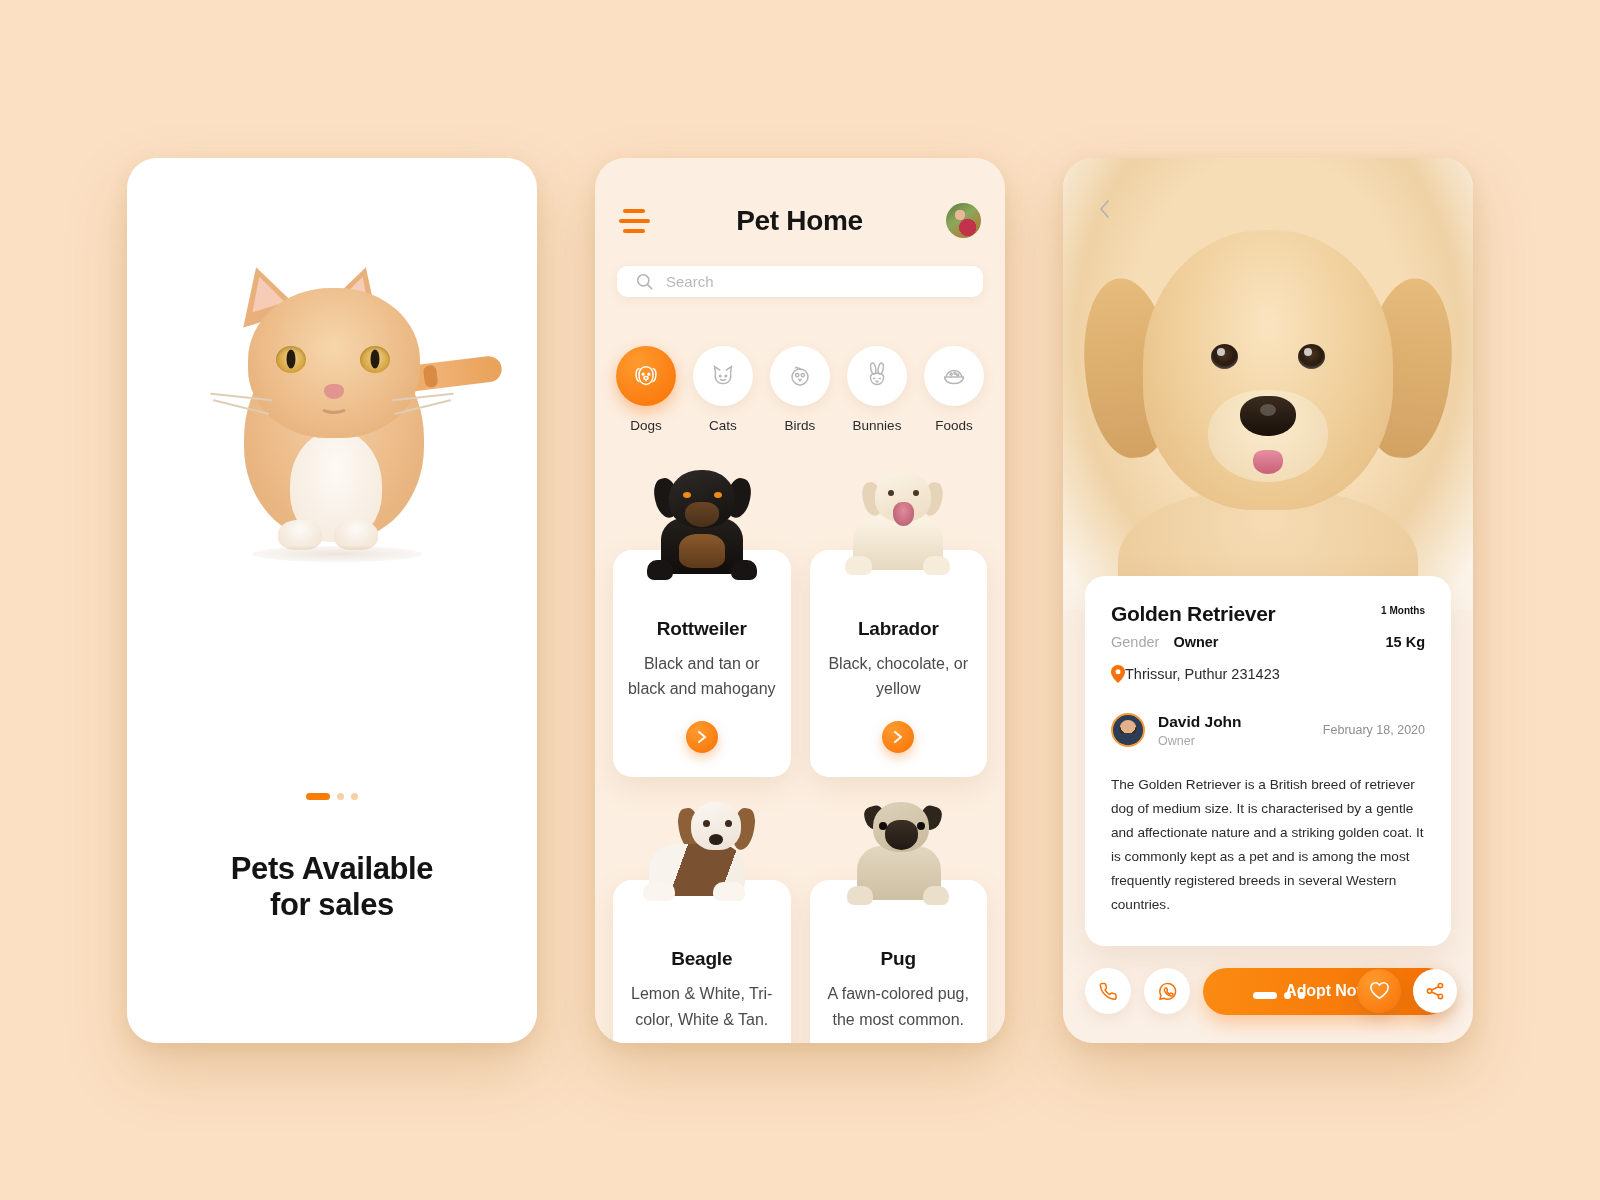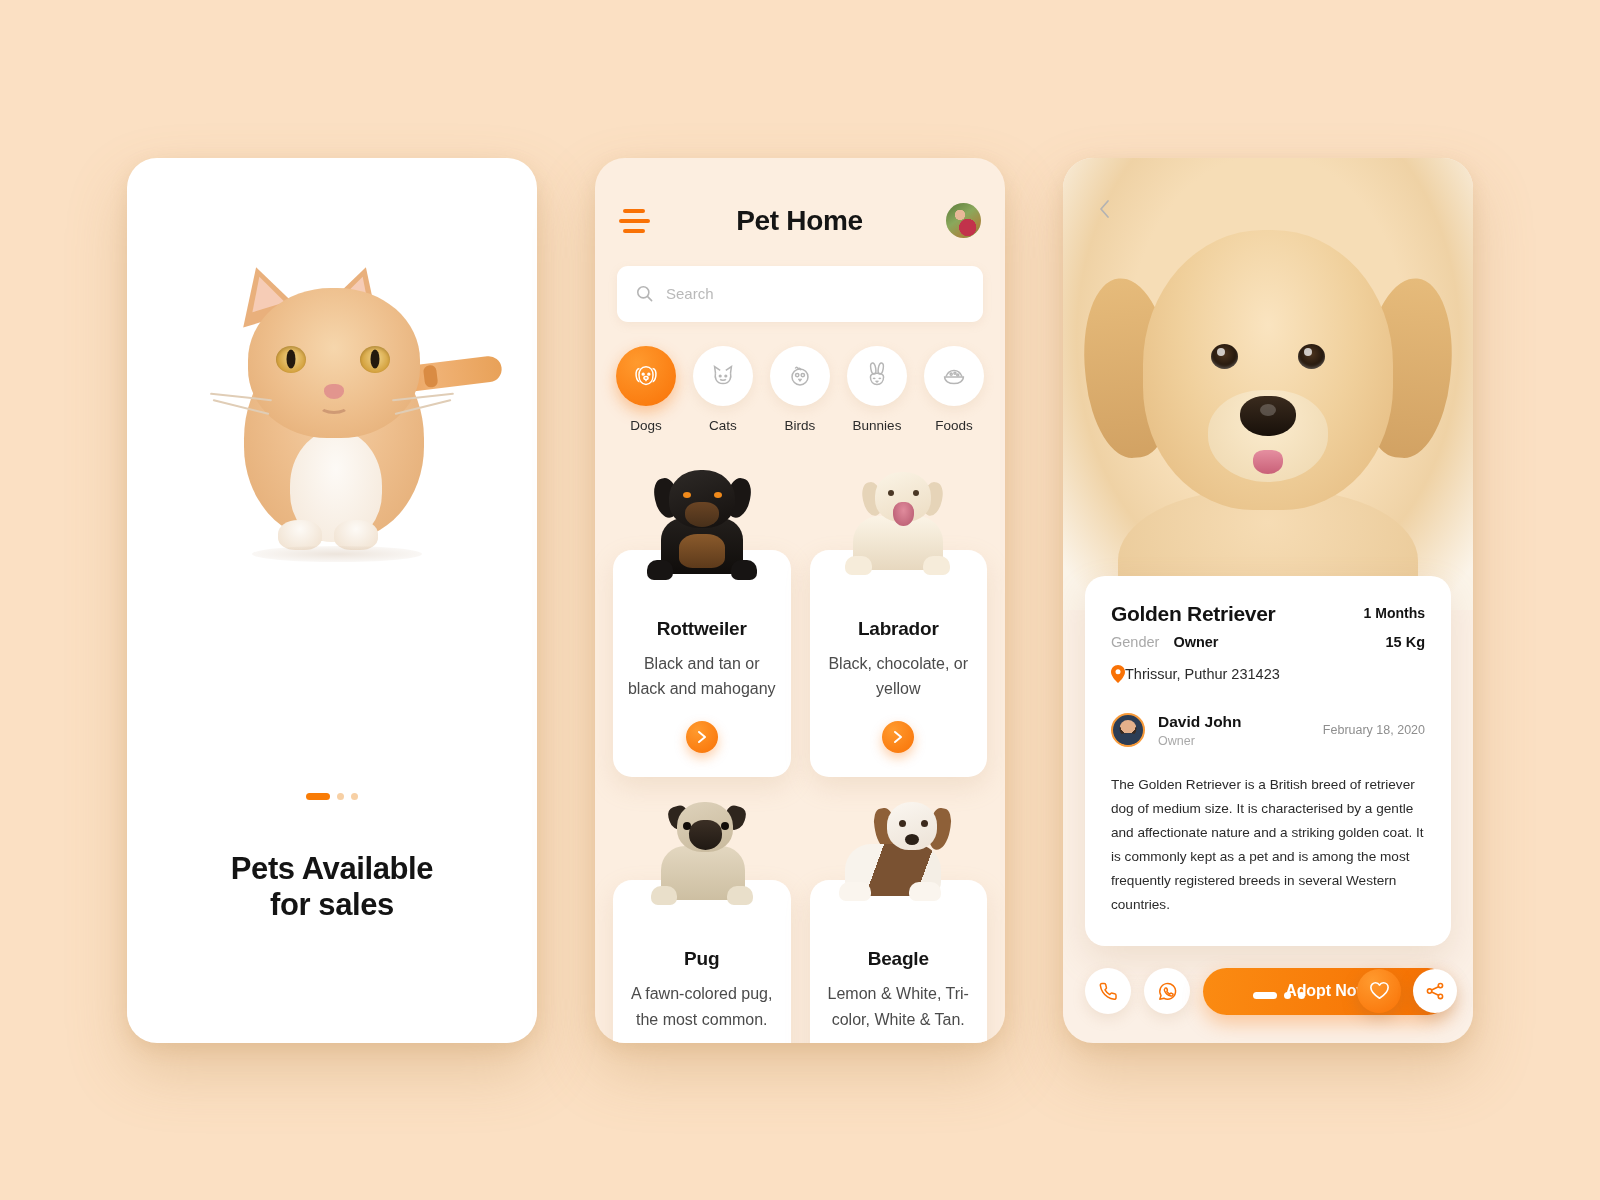--- a/index.html
+++ b/index.html
@@ -166,21 +166,21 @@
   .avatar-hdr {
     width: 35px; height: 35px; border-radius: 50%;
     background:
       radial-gradient(circle at 62% 70%, #c2324b 0 26%, rgba(0,0,0,0) 27%),
       radial-gradient(circle at 40% 34%, #e8b898 0 16%, rgba(0,0,0,0) 17%),
       linear-gradient(145deg, #5b7a3a, #8aa85c 42%, #a7863f 75%, #6c8642);
     cursor: pointer; flex: 0 0 auto;
   }
 
   .search-bar {
-    position: absolute; top: 108px; left: 22px; right: 22px; height: 56px;
+    position: absolute; top: 108px; left: 22px; right: 22px; height: 31px;
     background: #fff; border-radius: 11px; display: flex; align-items: center;
     padding: 0 18px; gap: 12px;
     box-shadow: 0 3px 10px rgba(200,160,120,.13);
   }
   .search-bar input {
     border: none; outline: none; font-size: 15px; color: #333;
     background: transparent; flex: 1; font-family: inherit;
   }
   .search-bar input::placeholder { color: #b9b9b9; }
 
@@ -336,21 +336,21 @@
   .circ-btn.fav { background: radial-gradient(circle at 35% 28%, #ff9a2e, #f97206); }
   .circ-btn.share { background: #fff; }
 
   .detail-card {
     position: absolute; left: 22px; right: 22px; top: 418px;
     background: #fff; border-radius: 20px; padding: 26px 26px 28px;
     box-shadow: 0 14px 34px rgba(190,150,110,.20);
   }
   .det-row1 { display: flex; align-items: flex-start; justify-content: space-between; }
   .det-breed { font-size: 21px; font-weight: 700; color: #131313; letter-spacing: -0.3px; }
-  .det-age { font-size: 14px; font-weight: 700; color: #131313; padding-top: 3px; }
+  .det-age { font-size: 10px; font-weight: 700; color: #131313; padding-top: 3px; }
   .det-row2 { display: flex; align-items: center; justify-content: space-between; margin-top: 8px; }
   .det-gender-wrap { display: flex; gap: 14px; align-items: baseline; }
   .det-gender-label { font-size: 14.5px; color: #a9a9a9; }
   .det-gender-val { font-size: 14.5px; font-weight: 700; color: #131313; }
   .det-weight { font-size: 14.5px; font-weight: 700; color: #131313; }
   .det-loc { display: flex; align-items: center; gap: 0; margin-top: 15px; }
   .det-loc-text { font-size: 14.5px; color: #2b2b2b; }
 
   .owner-row { display: flex; align-items: center; gap: 13px; margin-top: 30px; }
   .owner-avatar {
@@ -573,53 +573,53 @@
         <div class="pet-desc">Black, chocolate, or yellow</div>
         <button class="go-btn">
           <svg width="10" height="14" viewBox="0 0 10 14" fill="none" stroke="#fff" stroke-width="2" stroke-linecap="round" stroke-linejoin="round">
             <polyline points="2,2 8,7 2,12"></polyline>
           </svg>
         </button>
       </div>
 
       <div class="pet-card">
         <div class="pet-img">
+          <span class="dg bg-ear l"></span>
+            <span class="dg bg-ear r"></span>
+          <span class="dg bg-body"></span>
+          <span class="dg bg-head"></span>
+          <span class="dg bg-eye l"></span>
+            <span class="dg bg-eye r"></span>
+          <span class="dg bg-nose"></span>
+          <span class="dg bg-paw l"></span>
+            <span class="dg bg-paw r"></span>
+        </div>
+        <div class="pet-name">Beagle</div>
+        <div class="pet-desc">Lemon &amp; White, Tri-color, White &amp; Tan.</div>
+        <button class="go-btn">
+          <svg width="10" height="14" viewBox="0 0 10 14" fill="none" stroke="#fff" stroke-width="2" stroke-linecap="round" stroke-linejoin="round">
+            <polyline points="2,2 8,7 2,12"></polyline>
+          </svg>
+        </button>
+      </div>
+
+      <div class="pet-card">
+        <div class="pet-img">
           <span class="dg pg-ear l"></span>
             <span class="dg pg-ear r"></span>
           <span class="dg pg-body"></span>
           <span class="dg pg-head"></span>
           <span class="dg pg-face"></span>
           <span class="dg pg-eye l"></span>
             <span class="dg pg-eye r"></span>
           <span class="dg pg-paw l"></span>
             <span class="dg pg-paw r"></span>
         </div>
         <div class="pet-name">Pug</div>
         <div class="pet-desc">A fawn-colored pug, the most common.</div>
-        <button class="go-btn">
-          <svg width="10" height="14" viewBox="0 0 10 14" fill="none" stroke="#fff" stroke-width="2" stroke-linecap="round" stroke-linejoin="round">
-            <polyline points="2,2 8,7 2,12"></polyline>
-          </svg>
-        </button>
-      </div>
-
-      <div class="pet-card">
-        <div class="pet-img">
-          <span class="dg bg-ear l"></span>
-            <span class="dg bg-ear r"></span>
-          <span class="dg bg-body"></span>
-          <span class="dg bg-head"></span>
-          <span class="dg bg-eye l"></span>
-            <span class="dg bg-eye r"></span>
-          <span class="dg bg-nose"></span>
-          <span class="dg bg-paw l"></span>
-            <span class="dg bg-paw r"></span>
-        </div>
-        <div class="pet-name">Beagle</div>
-        <div class="pet-desc">Lemon &amp; White, Tri-color, White &amp; Tan.</div>
         <button class="go-btn">
           <svg width="10" height="14" viewBox="0 0 10 14" fill="none" stroke="#fff" stroke-width="2" stroke-linecap="round" stroke-linejoin="round">
             <polyline points="2,2 8,7 2,12"></polyline>
           </svg>
         </button>
       </div>
     </div>
   </div>
 
   <div class="phone phone-3">

